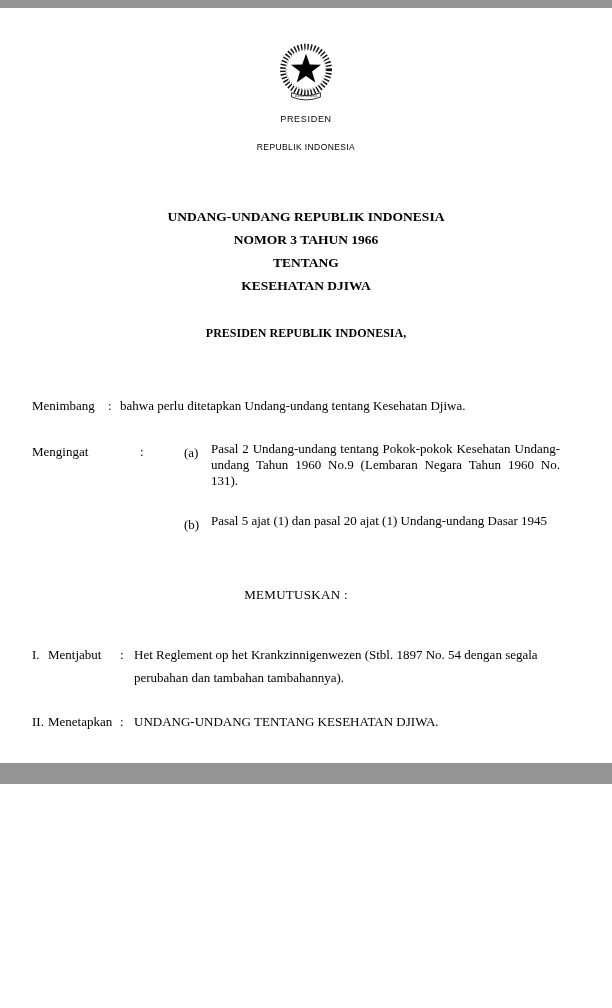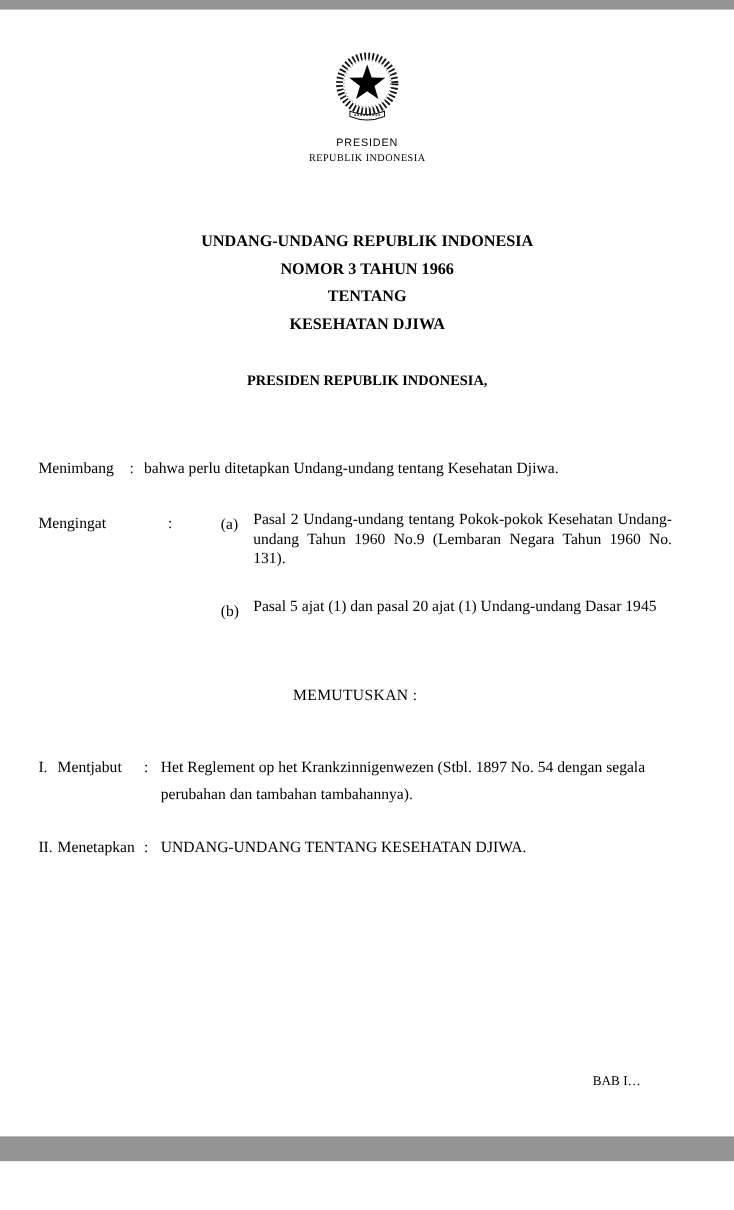--- a/index.html
+++ b/index.html
@@ -5,38 +5,38 @@
   * { margin: 0; padding: 0; box-sizing: border-box; }
   html, body { background: #ffffff; }
   body {
     font-family: "Liberation Serif", serif;
     color: #000000;
     -webkit-font-smoothing: antialiased;
   }
   .page {
     position: relative;
     width: 612px;
-    height: 968px;
+    height: 784px;
     margin: 0 auto;
     background: #ffffff;
     overflow: hidden;
   }
   .strip { position: absolute; left: 0; width: 100%; background: #949494; }
   .strip-top { top: 0; height: 8px; }
   .strip-bottom { bottom: 0; height: 21px; }
 
   .letterhead { text-align: center; padding-top: 38px; }
   .emblem { width: 74px; height: 72px; display: block; margin: 0 auto 4px auto; }
   .lh-line1 {
     font-family: "Liberation Sans", sans-serif;
     font-size: 9px; letter-spacing: 0.7px; line-height: 11px;
   }
   .lh-line2 {
-    font-family: Liberation Serif, serif;
-    font-size: 8.5px; letter-spacing: 0.4px; line-height: 11px; margin-top: 1px;
+    font-family: Liberation Sans, sans-serif;
+    font-size: 8.5px; letter-spacing: 0.4px; line-height: 11px; margin-top: 17px;
   }
 
   .title-block {
     margin-top: 52px;
     text-align: center;
     font-weight: bold;
     font-size: 13.5px;
     line-height: 23px;
   }
   .salutation {

